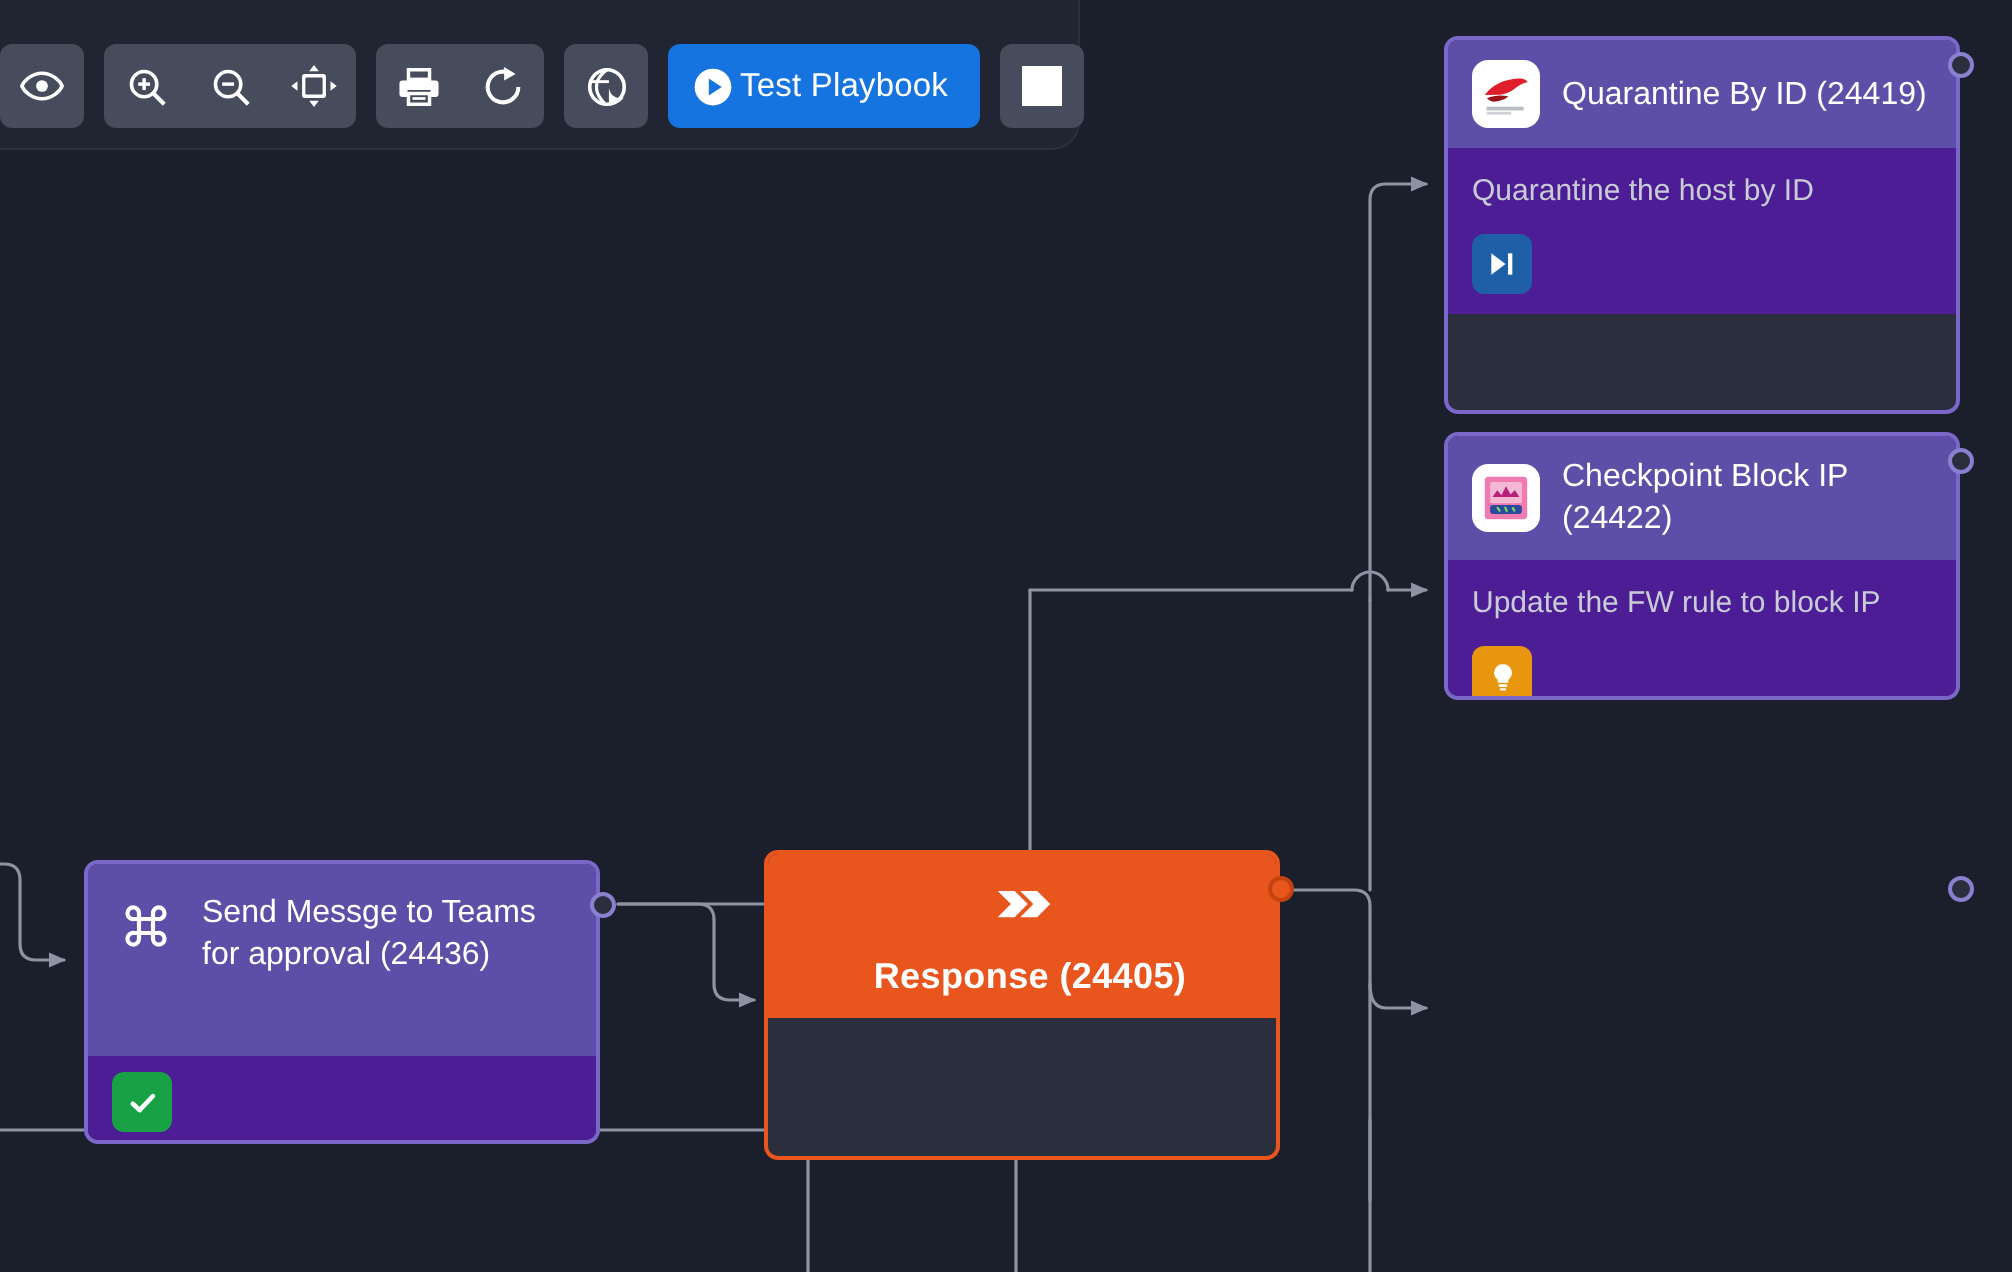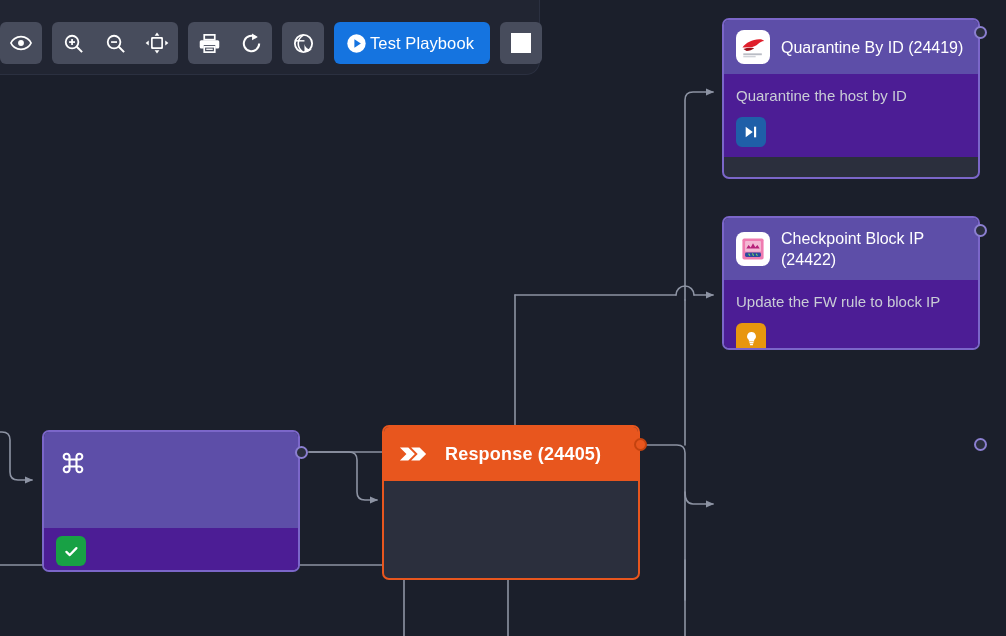--- a/index.html
+++ b/index.html
@@ -245,21 +245,21 @@
       <span>Test Playbook</span>
     </div>
 
     <div class="tgroup">
       <div class="tbtn" title="stop">
         <div class="stop-sq"></div>
       </div>
     </div>
   </div>
 
-  <div class="node node-purple" style="left:722px; top:18px; width:258px; height:161px;">
+  <div class="node node-purple" style="left:722px; top:18px; width:258px; height:189px;">
     <div class="node-head head-purple">
       <div class="appicon">
         <svg width="30" height="30" viewBox="0 0 34 34">
           <rect width="34" height="34" rx="7" fill="#fff"></rect>
           <path d="M5 17.5 C9 12 16 8.5 24 8.2 C26.5 8.1 28.5 8.8 29.4 10.2 C27 10.6 24.8 11.6 23 13.2 C20.4 15.5 17.2 17 13.6 17.4 Z" fill="#e01e2b"></path>
           <path d="M6.2 19.4 C10 17.8 14.4 17.4 18.4 18.4 C16 20.2 13 21.3 9.8 21.4 C8.4 21.1 7.2 20.4 6.2 19.4 Z" fill="#9b1119"></path>
           <rect x="6" y="24.2" width="21" height="2.1" fill="#b9bcc4"></rect>
           <rect x="6" y="27.1" width="14" height="1.6" fill="#cfd2d8"></rect>
         </svg>
       </div>
@@ -300,21 +300,21 @@
           <rect x="7.3" y="14.9" width="3.4" height="1.3" rx=".6" fill="#fff"></rect>
         </svg>
       </div>
     </div>
   </div>
   <div class="port port-purple" style="left:974px; top:224px;"></div>
 
   <div class="port port-purple" style="left:974px; top:438px;"></div>
 
   <div class="node node-orange" style="left:382px; top:425px; width:258px; height:155px;">
-    <div class="node-head head-orange" style="justify-content:flex-start; padding-left:14px;">
+    <div class="node-head head-orange" style="justify-content:flex-start; padding-left:14px;flex-direction:column;">
       <div class="glyphicon" style="flex:0 0 30px;width:30px;">
         <svg width="30" height="20" viewBox="0 0 32 20">
           <path d="M2 3 H11 L18 10 L11 17 H2 L9 10 Z" fill="#fff"></path>
           <path d="M14 3 H23 L30 10 L23 17 H14 L21 10 Z" fill="#fff"></path>
         </svg>
       </div>
       <div class="node-title bold" style="margin-left:6px;">Response (24405)</div>
     </div>
   </div>
   <div class="port port-orange" style="left:634px; top:438px;"></div>
@@ -323,20 +323,21 @@
     <div class="node-head head-purple" style="align-items:flex-start; min-height:96px; padding-top:14px;">
       <div class="glyphicon">
         <svg width="28" height="28" viewBox="0 0 28 28">
           <path d="M10.5 10.5 h7 v7 h-7 z" fill="none" stroke="#fff" stroke-width="2.1"></path>
           <path d="M10.5 10.5 h-2.6 a2.9 2.9 0 1 1 2.6 -2.6 z" fill="none" stroke="#fff" stroke-width="2.1"></path>
           <path d="M17.5 10.5 h2.6 a2.9 2.9 0 1 0 -2.6 -2.6 z" fill="none" stroke="#fff" stroke-width="2.1"></path>
           <path d="M10.5 17.5 h-2.6 a2.9 2.9 0 1 0 2.6 2.6 z" fill="none" stroke="#fff" stroke-width="2.1"></path>
           <path d="M17.5 17.5 h2.6 a2.9 2.9 0 1 1 -2.6 2.6 z" fill="none" stroke="#fff" stroke-width="2.1"></path>
         </svg>
       </div>
+      <div class="node-title" style="max-width:185px;">Send Messge to Teams for approval (24436)</div>
     </div>
     <div class="node-body" style="min-height:42px; padding-top:8px;">
       <div class="badge badge-green">
         <svg width="17" height="17" viewBox="0 0 18 18">
           <path d="M3.6 9.4 L7.2 12.8 L14.2 5.4" fill="none" stroke="#fff" stroke-width="2.4" stroke-linecap="round" stroke-linejoin="round"></path>
         </svg>
       </div>
     </div>
   </div>
   <div class="port port-purple" style="left:295px; top:446px;"></div>

